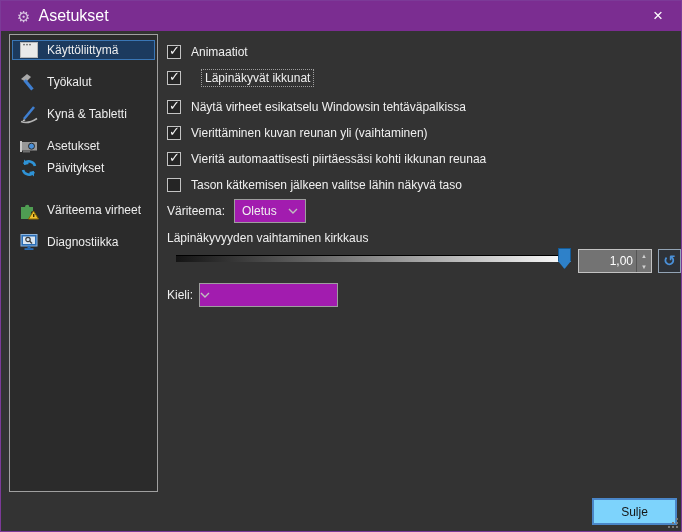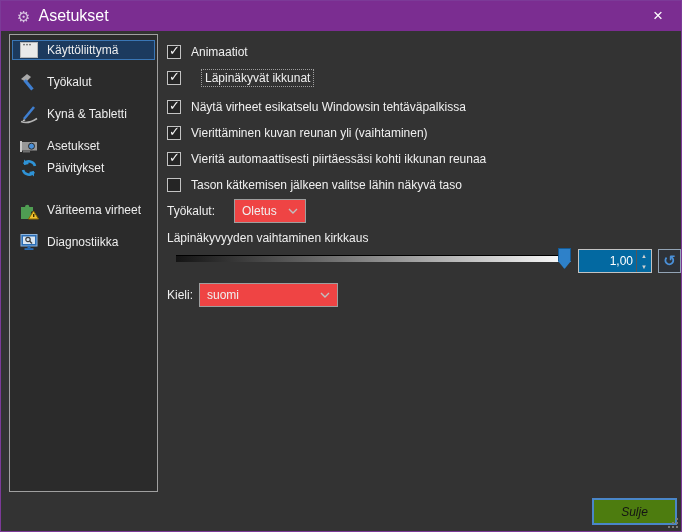--- a/index.html
+++ b/index.html
@@ -24,39 +24,39 @@
   
   .cb-row { position:absolute; left:166px; display:flex; align-items:center; height:18px; cursor:pointer; }
   .cb-box { width:14px; height:14px; background:#252525; border:1px solid #c3c3c3; position:relative; flex:none; }
   .cb-box .mark { display:none; position:absolute; left:1px; top:-3px; color:#f5f5f5; font-size:13px; }
   .cb-row.checked .cb-box .mark { display:block; }
   .cb-lbl { margin-left:7px; padding:1px 3px; white-space:nowrap; }
   .cb-row.focused .cb-lbl { outline:1px dotted #9f9f9f;margin-left:21px; }
 
   .field-label { position:absolute; color:#f0f0f0; white-space:nowrap; }
 
-  .dropdown { position:absolute; height:24px; background:#ef4444; border:1px solid #9e9e9e; display:flex; align-items:center; cursor:pointer; }
+  .dropdown { position:absolute; height:24px; background:#a21caf; border:1px solid #9e9e9e; display:flex; align-items:center; cursor:pointer; }
   .dropdown .val { margin-left:7px; flex:1; white-space:nowrap; }
   .dropdown .chev { margin-right:7px; flex:none; }
 
   
   .slider-track { position:absolute; left:175px; top:254px; width:395px; height:7px; background:linear-gradient(to right,#141414,#fdfdfd); border-top:1px solid #000; cursor:pointer; }
   .slider-thumb { position:absolute; left:557px; top:247px; width:13px; height:21px; background:#2e81c9; border:1px solid #135a96; clip-path:polygon(0 0,100% 0,100% 62%,50% 100%,0 62%); cursor:pointer; }
 
-  .num-input { position:absolute; left:577px; top:248px; width:74px; height:24px; background:#0369a1; border:1px solid #c3c3c3; display:flex; }
+  .num-input { position:absolute; left:577px; top:248px; width:74px; height:24px; background:#737373; border:1px solid #c3c3c3; display:flex; }
   .num-input .val { flex:1; display:flex; align-items:center; justify-content:flex-end; padding-right:3px; color:#ffffff; }
   .spinner { width:15px; border-left:1px solid #555; display:flex; flex-direction:column; }
   .spinner div { flex:1; display:flex; align-items:center; justify-content:center; font-size:6px; color:#d0d0d0; cursor:pointer; }
 
   .reset-btn { position:absolute; left:657px; top:248px; width:23px; height:24px; background:#2e3238; border:1px solid #93a4b5; display:flex; align-items:center; justify-content:center; color:#4a90d9; font-size:15px; font-weight:bold; cursor:pointer; }
 
   .note { position:absolute; left:167px; top:311px; color:#e4e4e4; white-space:nowrap; }
 
   
-  .close-dialog-btn { position:absolute; left:591px; top:497px; width:85px; height:27px; background:#4d7c0f; border:2px solid #4a86c8; color:#141414; display:flex; align-items:center; justify-content:center; font-size:12px; cursor:pointer;font-style:italic; }
+  .close-dialog-btn { position:absolute; left:591px; top:497px; width:85px; height:27px; background:#7dd3fc; border:2px solid #4a86c8; color:#141414; display:flex; align-items:center; justify-content:center; font-size:12px; cursor:pointer; }
   .resize-grip { position:absolute; right:3px; bottom:3px; width:11px; height:11px; }
   .resize-grip i { position:absolute; width:2px; height:2px; background:#7a7a7a; }
 
   svg { display:block; }
 </style>
 </head>
 <body>
 
 <div class="window">
 
@@ -179,21 +179,21 @@
     <span class="cb-box">
         <span class="mark">✓</span>
       </span>
     <span class="cb-lbl">Vieritä automaattisesti piirtäessäsi kohti ikkunan reunaa</span>
   </div>
   <div class="cb-row" style="top:175px">
     <span class="cb-box"></span>
     <span class="cb-lbl">Tason kätkemisen jälkeen valitse lähin näkyvä taso</span>
   </div>
 
-  <span class="field-label" style="left:166px; top:203px">Työkalut:</span>
+  <span class="field-label" style="left:166px; top:203px">Väriteema:</span>
   <div class="dropdown" style="left:233px; top:198px; width:72px">
     <span class="val">Oletus</span>
     <span class="chev">
         <svg width="10" height="6" viewBox="0 0 10 6">
           <polyline points="1,1 5,5 9,1" fill="none" stroke="#c0c0c0" stroke-width="1.4"></polyline>
         </svg>
       </span>
   </div>
 
   <span class="field-label" style="left:166px; top:230px">Läpinäkyvyyden vaihtaminen kirkkaus</span>
@@ -205,21 +205,20 @@
       <div>▲</div>
       <div>▼</div>
     </span>
   </div>
   <div class="reset-btn">
       <span>↺</span>
     </div>
 
   <span class="field-label" style="left:166px; top:287px">Kieli:</span>
   <div class="dropdown" style="left:198px; top:282px; width:139px">
-    <span class="val">suomi</span>
     <span class="chev">
         <svg width="10" height="6" viewBox="0 0 10 6">
           <polyline points="1,1 5,5 9,1" fill="none" stroke="#c0c0c0" stroke-width="1.4"></polyline>
         </svg>
       </span>
   </div>
 
   <div class="close-dialog-btn">Sulje</div>
 
   <div class="resize-grip">

